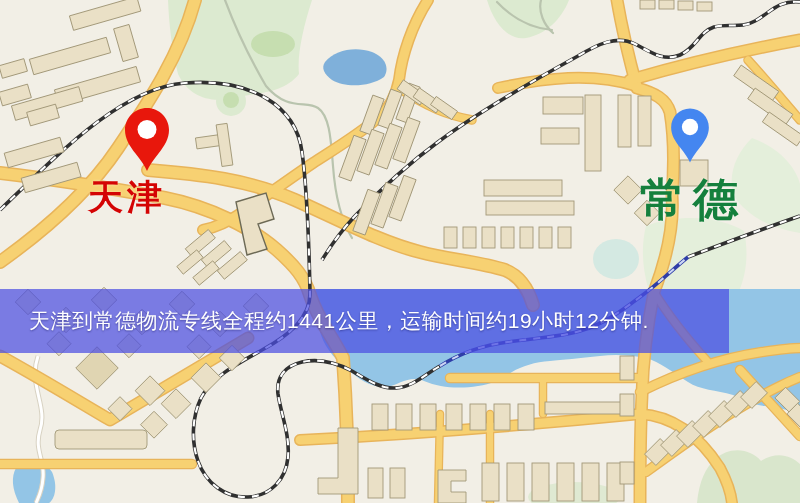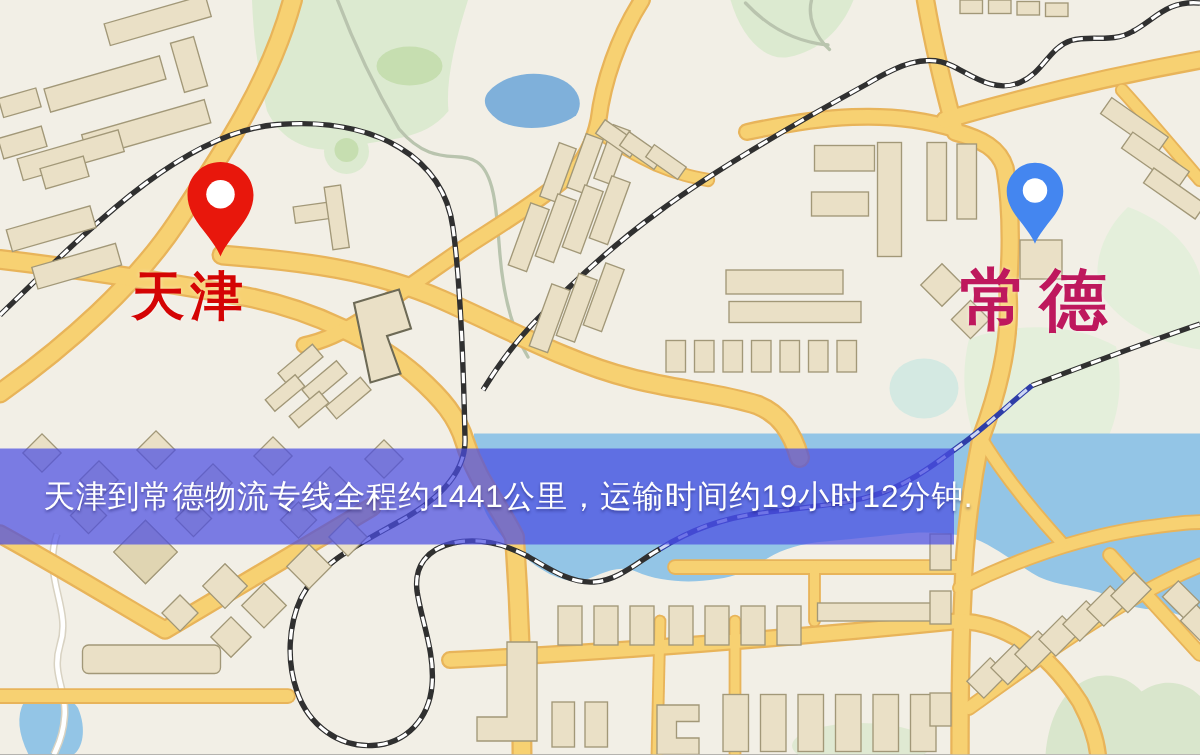--- a/index.html
+++ b/index.html
@@ -6,22 +6,22 @@
   .stage{position:relative;width:800px;height:503px;overflow:hidden;
          font-family:"Liberation Sans",sans-serif;background:#f2efe6;}
   .map-svg{position:absolute;left:0;top:0;width:800px;height:503px;display:block;}
   .pin{position:absolute;pointer-events:auto;}
   .pin-origin{left:119px;top:105px;width:56px;height:70px;}
   .pin-dest{left:666px;top:106px;width:48px;height:60px;}
   .city-label{position:absolute;font-family:"Liberation Serif",serif;font-weight:bold;
               line-height:1;white-space:nowrap;text-shadow:0 0 3px rgba(255,255,255,.45);}
   .label-origin{left:88px;top:180px;font-size:35px;letter-spacing:4px;}
   .label-dest{left:640px;top:178px;font-size:45px;letter-spacing:8px;}
-  .banner{position:absolute;left:0;top:289px;width:636px;height:64px;
-          background:rgba(75,78,226,0.72);display:flex;align-items:center;margin-top:10px;}
+  .banner{position:absolute;left:0;top:289px;width:729px;height:64px;
+          background:rgba(75,78,226,0.72);display:flex;align-items:center;}
   .banner-text{color:#fff;font-size:21px;letter-spacing:.5px;padding-left:29px;
                text-shadow:0 1px 2px rgba(10,10,80,.45);white-space:nowrap;}
 </style>
 </head>
 <body>
 
 <div class="stage">
 
   <svg class="map-svg" viewBox="0 0 800 503" xmlns="http://www.w3.org/2000/svg">
     <rect x="0" y="0" width="800" height="503" fill="#f2efe6"></rect>
@@ -228,19 +228,19 @@
   </div>
 
   <div class="pin pin-dest">
     <svg width="48" height="60" viewBox="0 0 56 70">
       <path d="M28,3 C15.8,3 6,12.8 6,25 C6,33.5 10.5,41 16.5,48.5 C22,55.5 26,61 28,66 C30,61 34,55.5 39.5,48.5 C45.5,41 50,33.5 50,25 C50,12.8 40.2,3 28,3 Z" fill="#4486f0"></path>
       <circle cx="28" cy="24.5" r="9.5" fill="#ffffff"></circle>
     </svg>
   </div>
 
   <div class="city-label label-origin" style="color: rgb(212, 4, 4);">天津</div>
-  <div class="city-label label-dest" style="color: #be185d;">常德</div>
+  <div class="city-label label-dest" style="color: #15803d;">常德</div>
 
   <div class="banner">
     <span class="banner-text">天津到常德物流专线全程约1441公里，运输时间约19小时12分钟.</span>
   </div>
 
 </div>
 
 </body></html>

